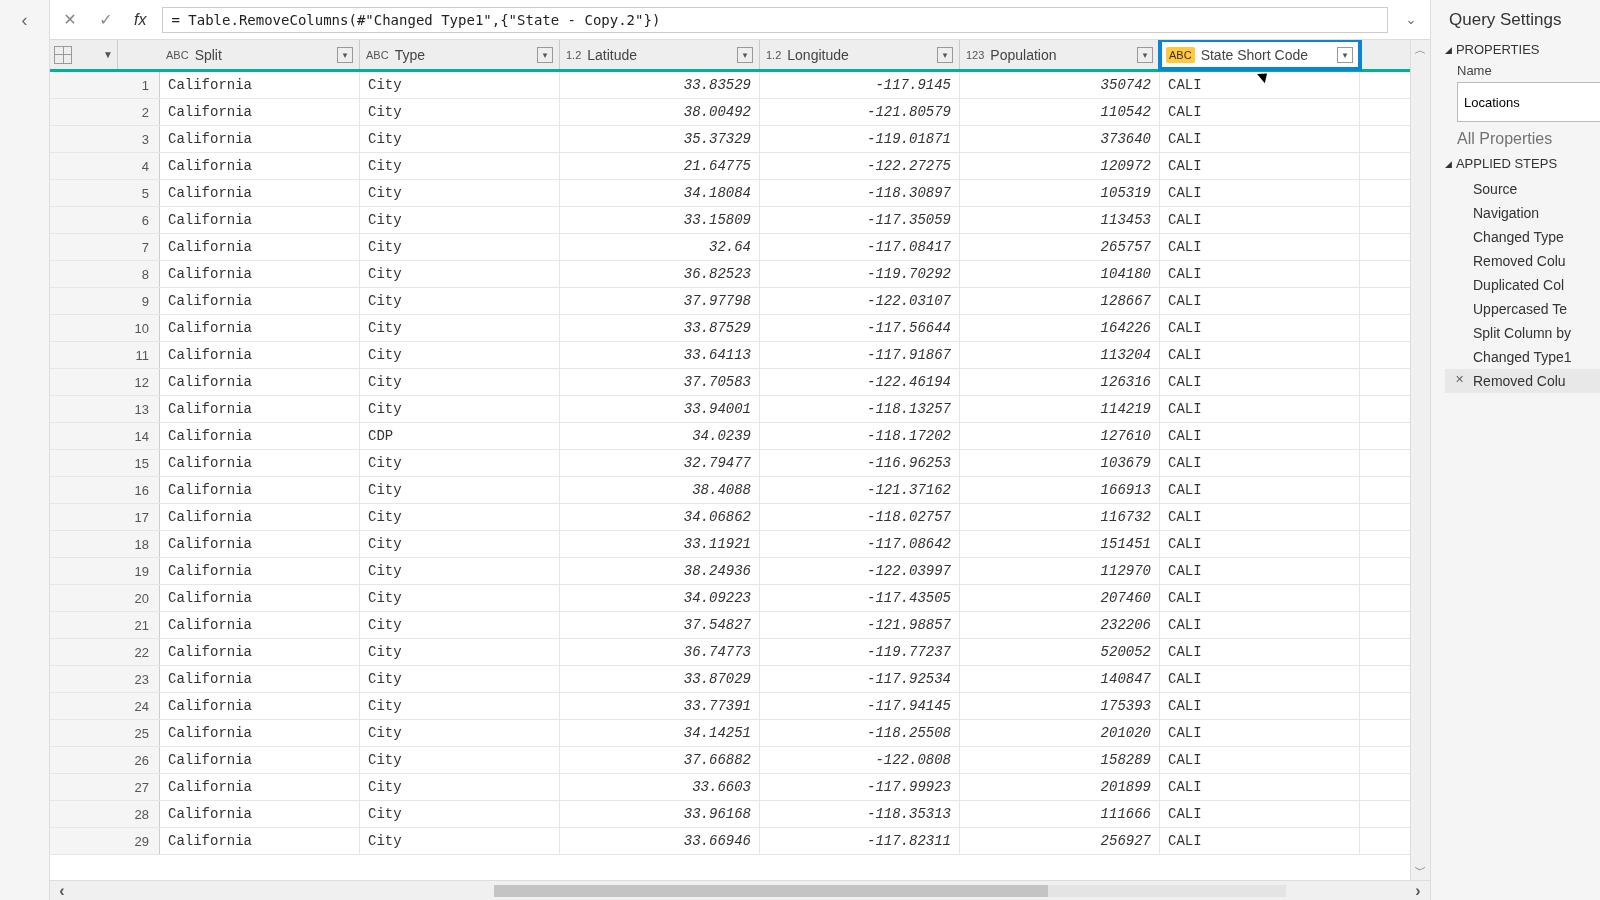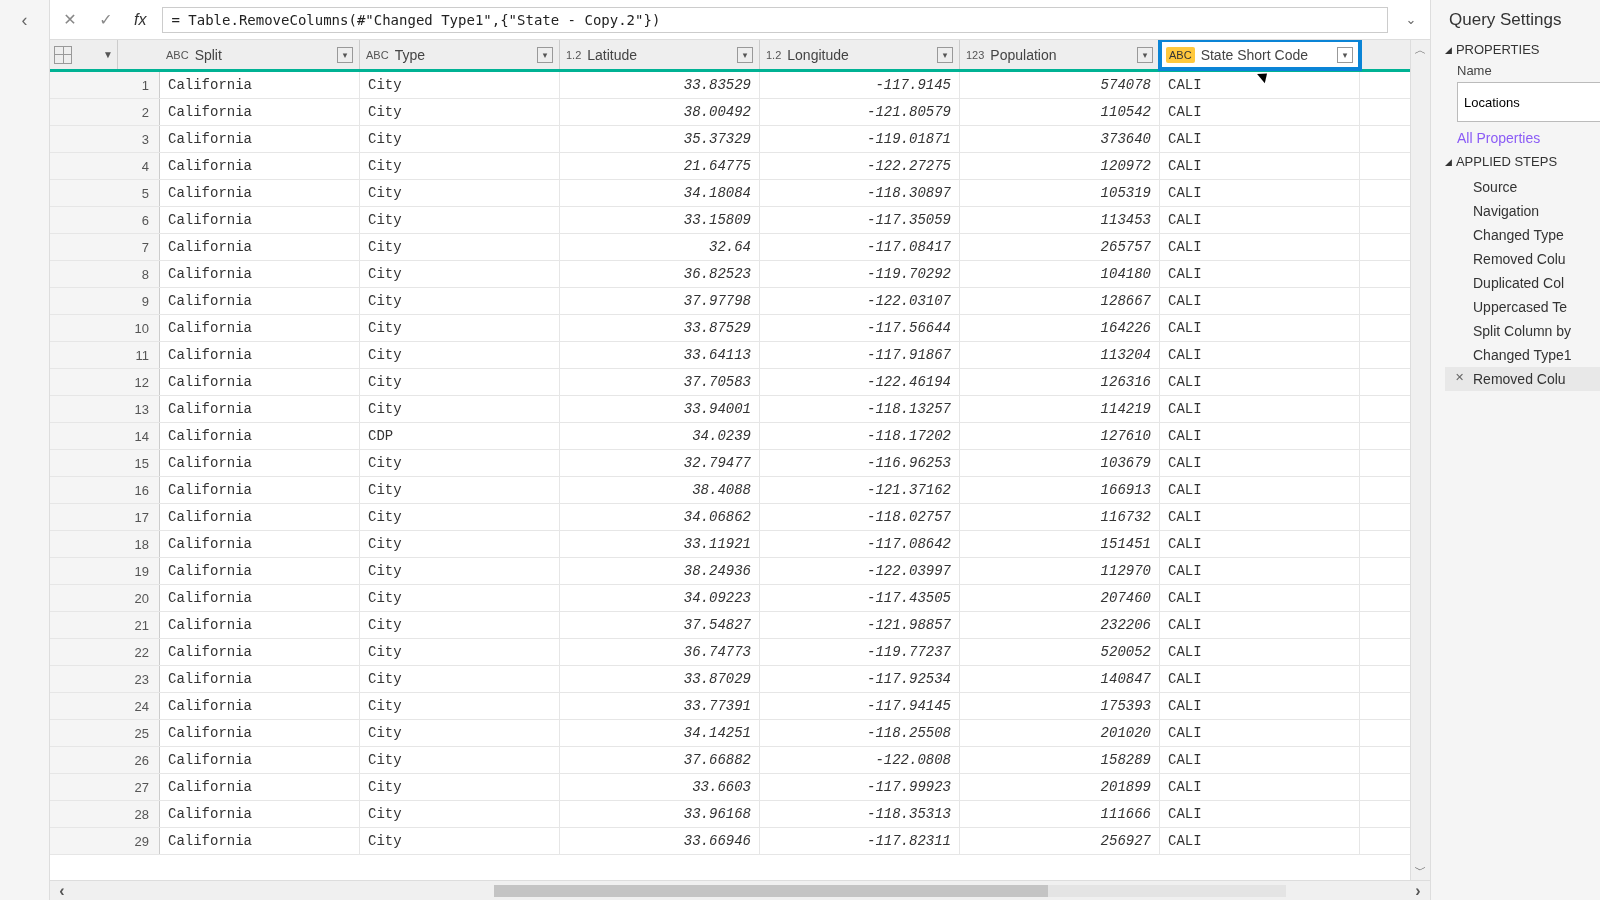--- a/index.html
+++ b/index.html
@@ -282,22 +282,22 @@
 .prop-input {
   width: 150px;
   height: 40px;
   border: 1px solid #bbb;
   margin-left: 12px;
   padding: 0 6px;
   font-size: 13px;
   background: #fff;
 }
 .link {
-  color: #8b5cf6;
-  font-size: 14px;
+  color: #737373;
+  font-size: 16px;
   padding-left: 12px;
   margin-top: 8px;
   display: block;
   cursor: pointer;
 }
 .steps {
   margin-top: 6px;
 }
 .step {
   padding: 4px 0 4px 28px;
@@ -395,21 +395,21 @@
           </div>
         </div>
 
         <div id="rows-container">
             <div class="row">
               <div class="rownum">1</div>
               <div class="cell c0 text">California</div>
               <div class="cell c1 text">City</div>
               <div class="cell c2 num">33.83529</div>
               <div class="cell c3 num">-117.9145</div>
-              <div class="cell c4 num">574078</div>
+              <div class="cell c4 num">350742</div>
               <div class="cell c5 text">CALI</div>
             </div>
             <div class="row">
               <div class="rownum">2</div>
               <div class="cell c0 text">California</div>
               <div class="cell c1 text">City</div>
               <div class="cell c2 num">38.00492</div>
               <div class="cell c3 num">-121.80579</div>
               <div class="cell c4 num">110542</div>
               <div class="cell c5 text">CALI</div>

